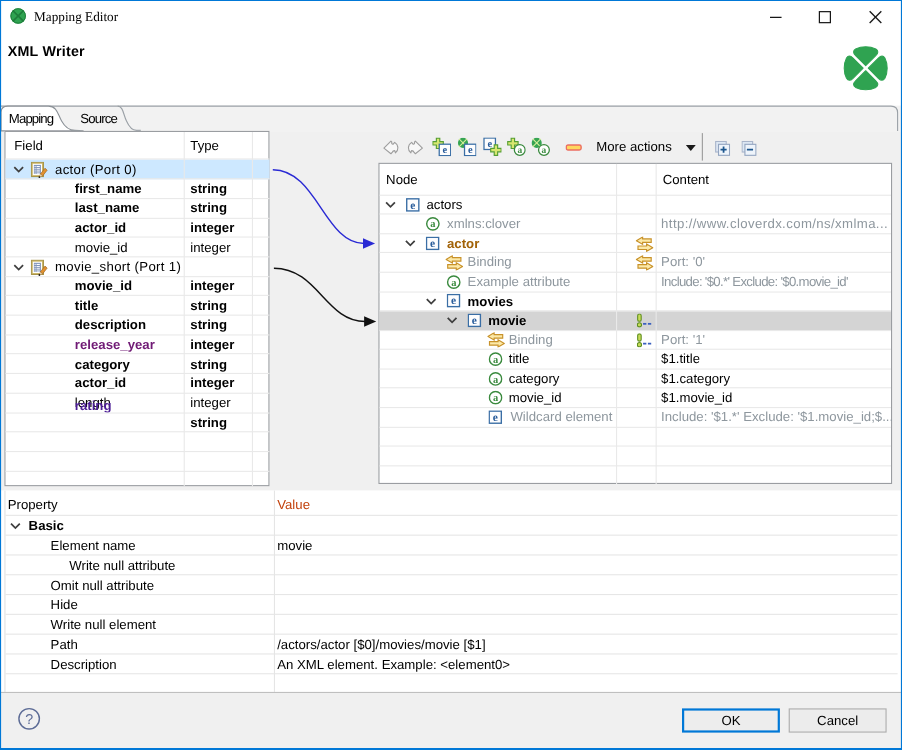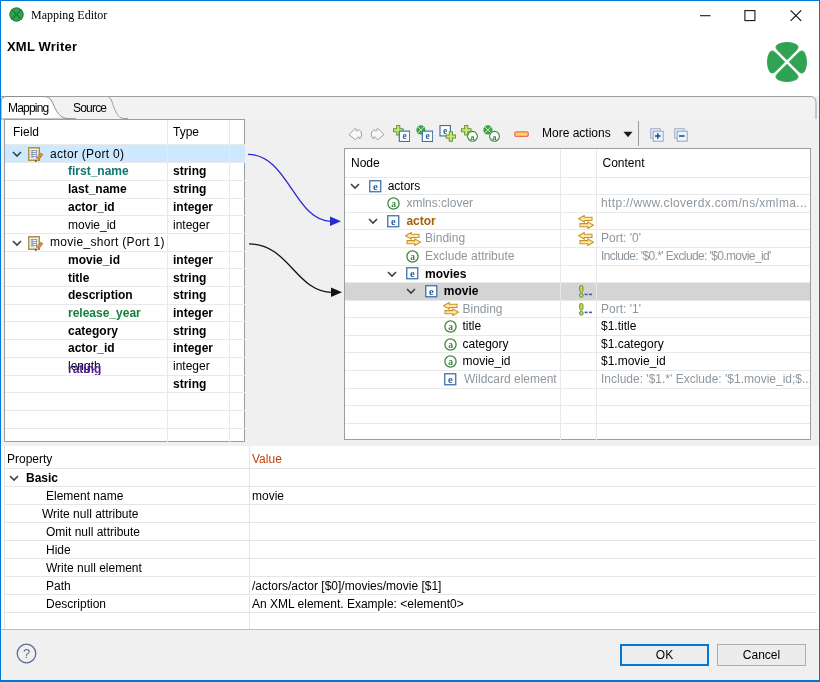--- a/index.html
+++ b/index.html
@@ -55,21 +55,21 @@
     <rect x="5.2" y="5.9" width="3.0" height="1.0" fill="#ffffff"></rect>
     <rect x="3.4" y="7.9" width="1.0" height="1.0" fill="#ffffff"></rect>
     <rect x="5.2" y="7.9" width="3.0" height="1.0" fill="#ffffff"></rect>
     <rect x="3.4" y="9.9" width="1.0" height="1.0" fill="#ffffff"></rect>
     <rect x="5.2" y="9.9" width="3.0" height="1.0" fill="#ffffff"></rect>
     <polygon points="12.9,5.9 14.9,7.7 10.7,13.0 8.7,11.2" fill="#e2912f" stroke="#9a6524" stroke-width="0.6"></polygon>
     <polygon points="8.7,11.2 10.7,13.0 7.8,14.0" fill="#f6e7c6" stroke="#9a6524" stroke-width="0.4"></polygon>
     <circle cx="7.8" cy="14.0" r="0.8" fill="#1a1a1a"></circle>
   </svg>
 <div style="position:absolute;left:50px;top:146.7px;height:15px;line-height:15px;font-size:12px;color:#000;white-space:nowrap;letter-spacing:0.3px;">actor (Port 0)</div>
-<div style="position:absolute;left:68px;top:164.39999999999998px;height:15px;line-height:15px;font-size:12px;color:#0f766e;font-weight:bold;white-space:nowrap;">first_name</div>
+<div style="position:absolute;left:68px;top:164.39999999999998px;height:15px;line-height:15px;font-size:12px;color:#000000;font-weight:bold;white-space:nowrap;">first_name</div>
 <div style="position:absolute;left:173px;top:164.39999999999998px;height:15px;line-height:15px;font-size:12px;color:#000;font-weight:bold;white-space:nowrap;">string</div>
 <div style="position:absolute;left:68px;top:182.1px;height:15px;line-height:15px;font-size:12px;color:#000;font-weight:bold;white-space:nowrap;">last_name</div>
 <div style="position:absolute;left:173px;top:182.1px;height:15px;line-height:15px;font-size:12px;color:#000;font-weight:bold;white-space:nowrap;">string</div>
 <div style="position:absolute;left:68px;top:199.79999999999998px;height:15px;line-height:15px;font-size:12px;color:#000;font-weight:bold;white-space:nowrap;">actor_id</div>
 <div style="position:absolute;left:173px;top:199.79999999999998px;height:15px;line-height:15px;font-size:12px;color:#000;font-weight:bold;white-space:nowrap;">integer</div>
 <div style="position:absolute;left:68px;top:217.5px;height:15px;line-height:15px;font-size:12px;color:#000;white-space:nowrap;">movie_id</div>
 <div style="position:absolute;left:173px;top:217.5px;height:15px;line-height:15px;font-size:12px;color:#000;white-space:nowrap;">integer</div>
 <svg style="position:absolute;left:12px;top:239.7px;" width="10" height="7" viewBox="0 0 10 7">
     <path d="M1,1 L5,5 L9,1" fill="none" stroke="#3f3f3f" stroke-width="1.6"></path>
   </svg>
@@ -89,21 +89,21 @@
     <polygon points="8.7,11.2 10.7,13.0 7.8,14.0" fill="#f6e7c6" stroke="#9a6524" stroke-width="0.4"></polygon>
     <circle cx="7.8" cy="14.0" r="0.8" fill="#1a1a1a"></circle>
   </svg>
 <div style="position:absolute;left:50px;top:235.2px;height:15px;line-height:15px;font-size:12px;color:#000;white-space:nowrap;letter-spacing:0.3px;">movie_short (Port 1)</div>
 <div style="position:absolute;left:68px;top:252.89999999999998px;height:15px;line-height:15px;font-size:12px;color:#000;font-weight:bold;white-space:nowrap;">movie_id</div>
 <div style="position:absolute;left:173px;top:252.89999999999998px;height:15px;line-height:15px;font-size:12px;color:#000;font-weight:bold;white-space:nowrap;">integer</div>
 <div style="position:absolute;left:68px;top:270.59999999999997px;height:15px;line-height:15px;font-size:12px;color:#000;font-weight:bold;white-space:nowrap;">title</div>
 <div style="position:absolute;left:173px;top:270.59999999999997px;height:15px;line-height:15px;font-size:12px;color:#000;font-weight:bold;white-space:nowrap;">string</div>
 <div style="position:absolute;left:68px;top:288.29999999999995px;height:15px;line-height:15px;font-size:12px;color:#000;font-weight:bold;white-space:nowrap;">description</div>
 <div style="position:absolute;left:173px;top:288.29999999999995px;height:15px;line-height:15px;font-size:12px;color:#000;font-weight:bold;white-space:nowrap;">string</div>
-<div style="position:absolute;left:68px;top:306.0px;height:15px;line-height:15px;font-size:12px;color:#15803d;font-weight:bold;white-space:nowrap;">release_year</div>
+<div style="position:absolute;left:68px;top:306.0px;height:15px;line-height:15px;font-size:12px;color:#701a75;font-weight:bold;white-space:nowrap;">release_year</div>
 <div style="position:absolute;left:173px;top:306.0px;height:15px;line-height:15px;font-size:12px;color:#000;font-weight:bold;white-space:nowrap;">integer</div>
 <div style="position:absolute;left:68px;top:323.7px;height:15px;line-height:15px;font-size:12px;color:#000;font-weight:bold;white-space:nowrap;">category</div>
 <div style="position:absolute;left:173px;top:323.7px;height:15px;line-height:15px;font-size:12px;color:#000;font-weight:bold;white-space:nowrap;">string</div>
 <div style="position:absolute;left:68px;top:341.4px;height:15px;line-height:15px;font-size:12px;color:#000;font-weight:bold;white-space:nowrap;">actor_id</div>
 <div style="position:absolute;left:173px;top:341.4px;height:15px;line-height:15px;font-size:12px;color:#000;font-weight:bold;white-space:nowrap;">integer</div>
 <div style="position:absolute;left:68px;top:359.09999999999997px;height:15px;line-height:15px;font-size:12px;color:#000;white-space:nowrap;">length</div>
 <div style="position:absolute;left:173px;top:359.09999999999997px;height:15px;line-height:15px;font-size:12px;color:#000;white-space:nowrap;">integer</div>
 <div style="position:absolute;left:68px;top:362px;height:15px;line-height:15px;font-size:12px;color:#4c1d95;font-weight:bold;white-space:nowrap;">rating</div>
 <div style="position:absolute;left:173px;top:376.79999999999995px;height:15px;line-height:15px;font-size:12px;color:#000;font-weight:bold;white-space:nowrap;">string</div>
 <div style="position:absolute;left:5px;top:144.39999999999998px;width:240px;height:1px;background:#e9e9e9;"></div>
@@ -245,21 +245,21 @@
 <div style="position:absolute;left:425.09999999999997px;top:231.41px;height:15px;line-height:15px;font-size:12px;color:#8e979e;white-space:nowrap;">Binding</div>
 <svg style="position:absolute;left:578px;top:232.21px;" width="16" height="14" viewBox="0 0 16 14">
     <polygon points="0.5,3.8 6.2,0.5 6.2,2.2 14,2.2 14,5.4 6.2,5.4 6.2,7.1" fill="#fce9a8" stroke="#c8922a" stroke-width="1.05"></polygon>
     <polygon points="15.5,10.2 9.8,6.9 9.8,8.6 2,8.6 2,11.8 9.8,11.8 9.8,13.5" fill="#fce9a8" stroke="#c8922a" stroke-width="1.05"></polygon>
   </svg>
 <div style="position:absolute;left:601px;top:231.41px;height:15px;line-height:15px;font-size:12px;color:#8e979e;white-space:nowrap;max-width:210px;overflow:hidden;">Port: '0'</div>
 <svg style="position:absolute;left:406.09999999999997px;top:249.78px;" width="13" height="13" viewBox="0 0 13 13">
     <circle cx="6.5" cy="6.5" r="5.6" fill="#ffffff" stroke="#3a8a3e" stroke-width="1.3"></circle>
     <text x="6.5" y="9.8" font-family="Liberation Serif,serif" font-size="9.5" font-weight="bold" fill="#3a8a3e" text-anchor="middle">a</text>
   </svg>
-<div style="position:absolute;left:425.09999999999997px;top:248.98px;height:15px;line-height:15px;font-size:12px;color:#8e979e;white-space:nowrap;">Exclude attribute</div>
+<div style="position:absolute;left:425.09999999999997px;top:248.98px;height:15px;line-height:15px;font-size:12px;color:#8e979e;white-space:nowrap;">Example attribute</div>
 <div style="position:absolute;left:601px;top:248.98px;height:15px;line-height:15px;font-size:12px;color:#8e979e;white-space:nowrap;max-width:210px;overflow:hidden;letter-spacing:-0.62px;">Include: '$0.*' Exclude: '$0.movie_id'</div>
 <svg style="position:absolute;left:387.09999999999997px;top:270.85px;" width="10" height="7" viewBox="0 0 10 7">
     <path d="M1,1 L5,5 L9,1" fill="none" stroke="#3f3f3f" stroke-width="1.6"></path>
   </svg>
 <svg style="position:absolute;left:406.09999999999997px;top:267.35px;" width="13" height="13" viewBox="0 0 13 13">
     <rect x="0.75" y="0.75" width="11" height="11" fill="#fdfdfe" stroke="#3a6ea5" stroke-width="1.25"></rect>
     <text x="6.3" y="9.6" font-family="Liberation Serif,serif" font-size="10.5" font-weight="bold" fill="#2a5d9b" text-anchor="middle">e</text>
   </svg>
 <div style="position:absolute;left:425.09999999999997px;top:266.55px;height:15px;line-height:15px;font-size:12px;color:#000;font-weight:bold;white-space:nowrap;">movies</div>
 <div style="position:absolute;left:345px;top:282.92px;width:465px;height:17.57px;background:#d4d4d4;"></div>
@@ -333,21 +333,21 @@
 <div style="position:absolute;left:1px;top:446px;width:818px;height:183px;background:#ffffff;"></div>
 <div style="position:absolute;left:4px;top:446px;width:1px;height:183px;background:#e0e0e0;"></div>
 <div style="position:absolute;left:7px;top:451px;height:16px;line-height:16px;font-size:12px;color:#000;white-space:nowrap;">Property</div>
 <div style="position:absolute;left:252px;top:451px;height:16px;line-height:16px;font-size:12px;color:#c2410c;white-space:nowrap;">Value</div>
 <svg style="position:absolute;left:9px;top:474.5px;" width="10" height="7" viewBox="0 0 10 7">
     <path d="M1,1 L5,5 L9,1" fill="none" stroke="#3f3f3f" stroke-width="1.6"></path>
   </svg>
 <div style="position:absolute;left:26px;top:470.5px;height:15px;line-height:15px;font-size:12px;color:#000;font-weight:bold;white-space:nowrap;">Basic</div>
 <div style="position:absolute;left:46px;top:488.5px;height:15px;line-height:15px;font-size:12px;color:#000;white-space:nowrap;">Element name</div>
 <div style="position:absolute;left:252px;top:488.5px;height:15px;line-height:15px;font-size:12px;color:#000;white-space:nowrap;">movie</div>
-<div style="position:absolute;left:42px;top:506.5px;height:15px;line-height:15px;font-size:12px;color:#000;white-space:nowrap;">Write null attribute</div>
+<div style="position:absolute;left:63px;top:506.5px;height:15px;line-height:15px;font-size:12px;color:#000;white-space:nowrap;">Write null attribute</div>
 <div style="position:absolute;left:46px;top:524.5px;height:15px;line-height:15px;font-size:12px;color:#000;white-space:nowrap;">Omit null attribute</div>
 <div style="position:absolute;left:46px;top:542.5px;height:15px;line-height:15px;font-size:12px;color:#000;white-space:nowrap;">Hide</div>
 <div style="position:absolute;left:46px;top:560.5px;height:15px;line-height:15px;font-size:12px;color:#000;white-space:nowrap;">Write null element</div>
 <div style="position:absolute;left:46px;top:578.5px;height:15px;line-height:15px;font-size:12px;color:#000;white-space:nowrap;">Path</div>
 <div style="position:absolute;left:252px;top:578.5px;height:15px;line-height:15px;font-size:12px;color:#000;white-space:nowrap;">/actors/actor [$0]/movies/movie [$1]</div>
 <div style="position:absolute;left:46px;top:596.5px;height:15px;line-height:15px;font-size:12px;color:#000;white-space:nowrap;">Description</div>
 <div style="position:absolute;left:252px;top:596.5px;height:15px;line-height:15px;font-size:12px;color:#000;white-space:nowrap;">An XML element. Example: &lt;element0&gt;</div>
 <div style="position:absolute;left:5px;top:468.2px;width:811px;height:1px;background:#e6e6e6;"></div>
 <div style="position:absolute;left:5px;top:486.2px;width:811px;height:1px;background:#e6e6e6;"></div>
 <div style="position:absolute;left:5px;top:504.2px;width:811px;height:1px;background:#e6e6e6;"></div>

